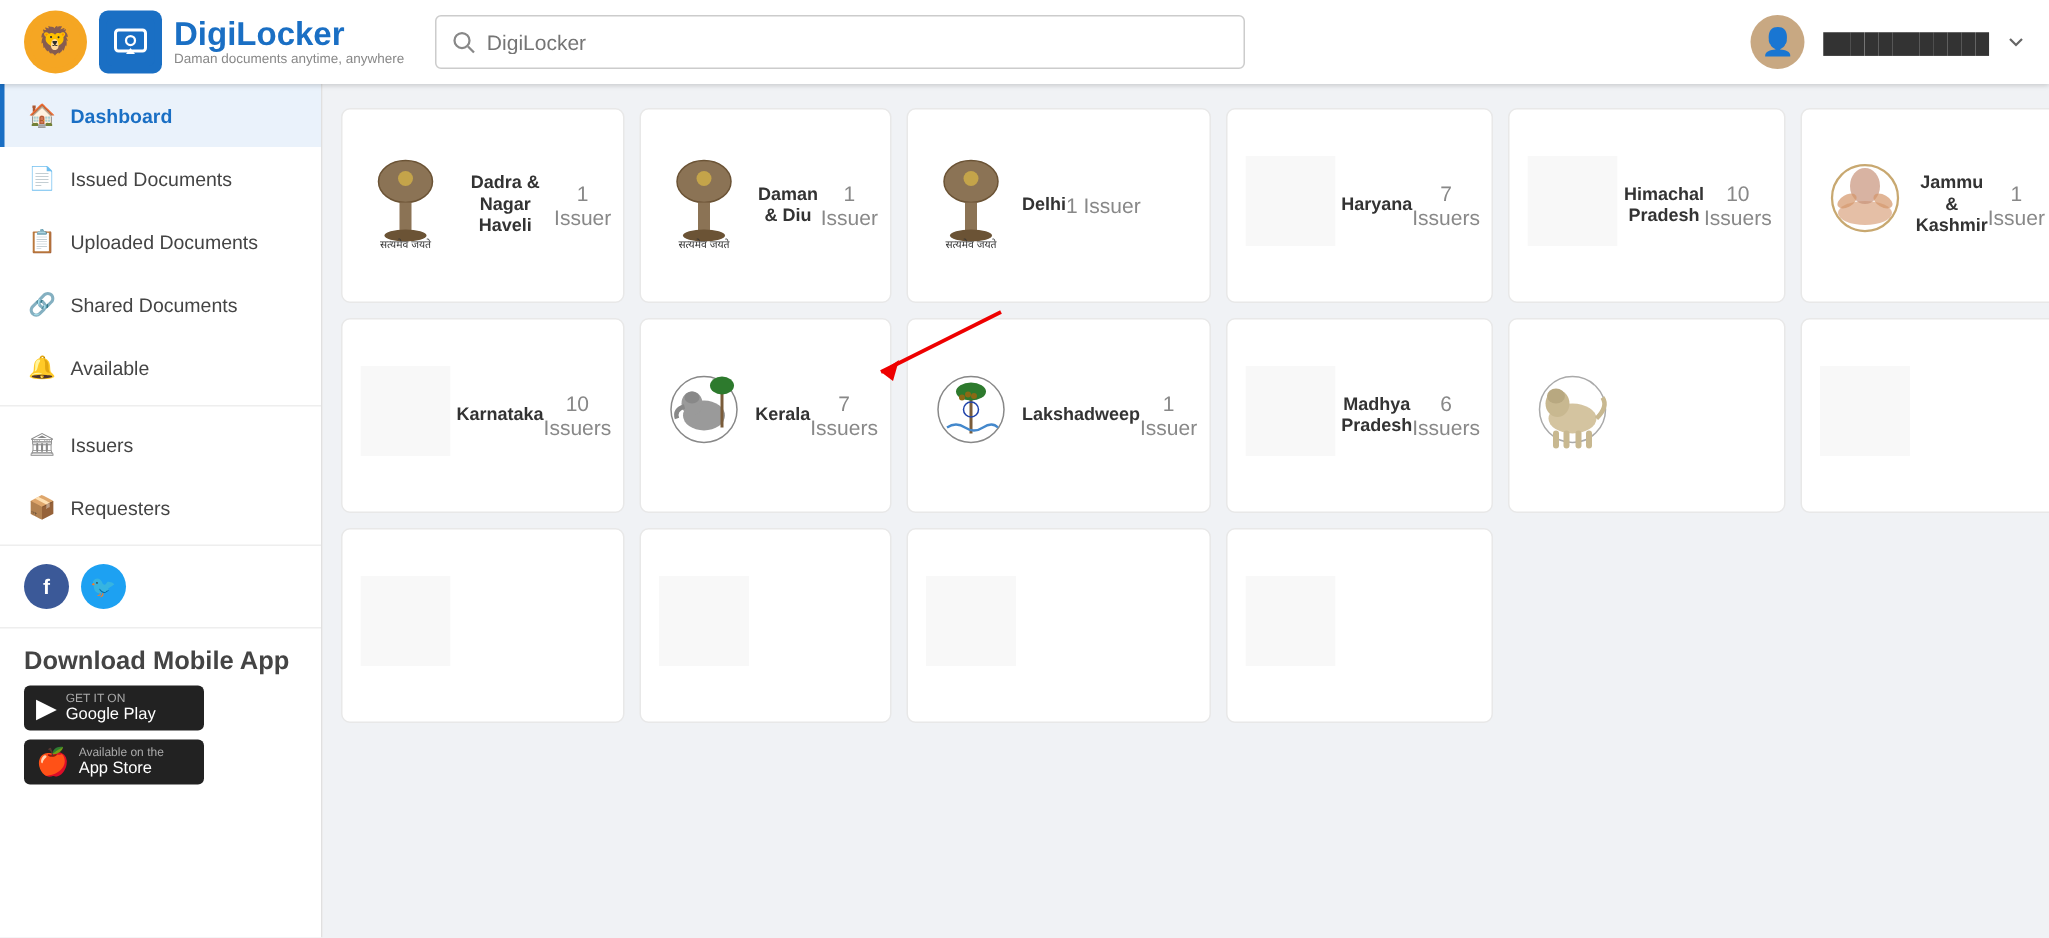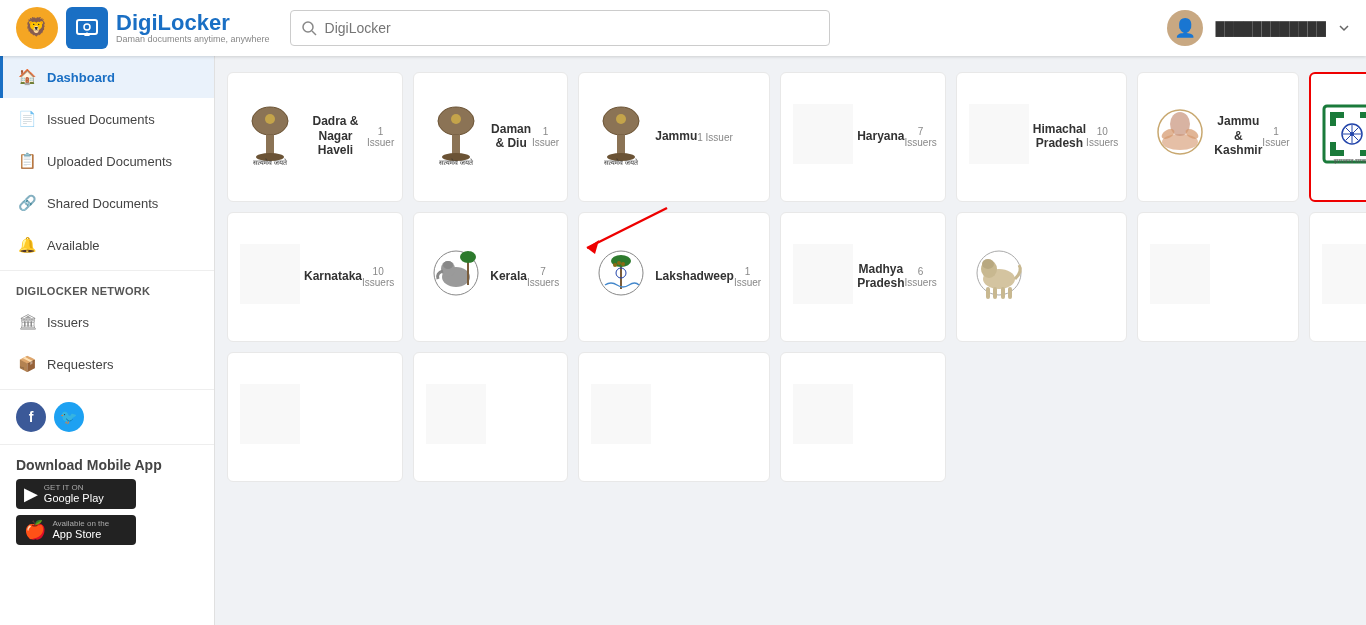--- a/index.html
+++ b/index.html
@@ -126,21 +126,21 @@
       display: flex; gap: 8px; padding: 8px 16px;
     }
     .social-btn {
       width: 30px; height: 30px; border-radius: 50%;
       display: flex; align-items: center; justify-content: center;
       color: #fff; font-size: 14px; font-weight: bold; cursor: pointer;
     }
     .fb-btn { background: #3b5998; }
     .tw-btn { background: #1da1f2; }
     .download-section { padding: 8px 16px; }
-    .download-title { font-size: 14px; font-weight: bold; color: #444; margin-bottom: 6px; }
+    .download-title { font-size: 17px; font-weight: bold; color: #444; margin-bottom: 6px; }
     .app-badges { display: flex; flex-direction: column; gap: 6px; }
     .app-badge {
       display: flex; align-items: center; gap: 6px;
       background: #222; color: #fff; border-radius: 4px;
       padding: 4px 8px; cursor: pointer; width: 120px;
     }
     .app-badge-icon { font-size: 18px; }
     .app-badge-text { display: flex; flex-direction: column; line-height: 1.1; }
     .app-badge-sub { font-size: 8px; color: #aaa; }
     .app-badge-name { font-size: 11px; font-weight: normal; }
@@ -179,21 +179,21 @@
       flex-shrink: 0;
     }
     .card-name {
       font-size: 12px;
       font-weight: bold;
       color: #333;
       margin-bottom: 2px;
       line-height: 1.2;
     }
     .card-issuers {
-      font-size: 10px;
+      font-size: 14px;
       color: #888;
     }
 
     
     .main::-webkit-scrollbar { width: 6px; }
     .main::-webkit-scrollbar-track { background: #f0f2f5; }
     .main::-webkit-scrollbar-thumb { background: #bbb; border-radius: 3px; }
   </style>
 </head>
 <body>
@@ -258,21 +258,20 @@
       <span class="sidebar-icon">🔗</span>
       <span>Shared Documents</span>
     </div>
     <div class="sidebar-item">
       <span class="sidebar-icon">🔔</span>
       <span>Available</span>
     </div>
 
     <div class="sidebar-divider"></div>
 
-    <div class="sidebar-section">DigiLocker Network</div>
 
     <div class="sidebar-item">
       <span class="sidebar-icon">🏛</span>
       <span>Issuers</span>
     </div>
     <div class="sidebar-item">
       <span class="sidebar-icon">📦</span>
       <span>Requesters</span>
     </div>
 
@@ -351,21 +350,21 @@
       <div class="card">
         <div class="card-emblem">
           <svg width="60" height="66" viewBox="0 0 60 66">
             <ellipse cx="30" cy="20" rx="18" ry="14" fill="#8B7355" stroke="#6B5335" stroke-width="1"></ellipse>
             <rect x="26" y="34" width="8" height="20" fill="#8B7355"></rect>
             <ellipse cx="30" cy="56" rx="14" ry="4" fill="#6B5335"></ellipse>
             <circle cx="30" cy="18" r="5" fill="#C4A44A"></circle>
             <text x="30" y="64" text-anchor="middle" font-size="7" fill="#333">सत्यमेव जयते</text>
           </svg>
         </div>
-        <div class="card-name">Jammu</div>
+        <div class="card-name">Delhi</div>
         <div class="card-issuers">1 Issuer</div>
       </div>
 
 
 
       <div class="card">
         <div class="card-emblem">
           <svg width="60" height="60" viewBox="0 0 60 60">
               <rect width="60" height="60" fill="#f8f8f8"></rect>
             </svg>

